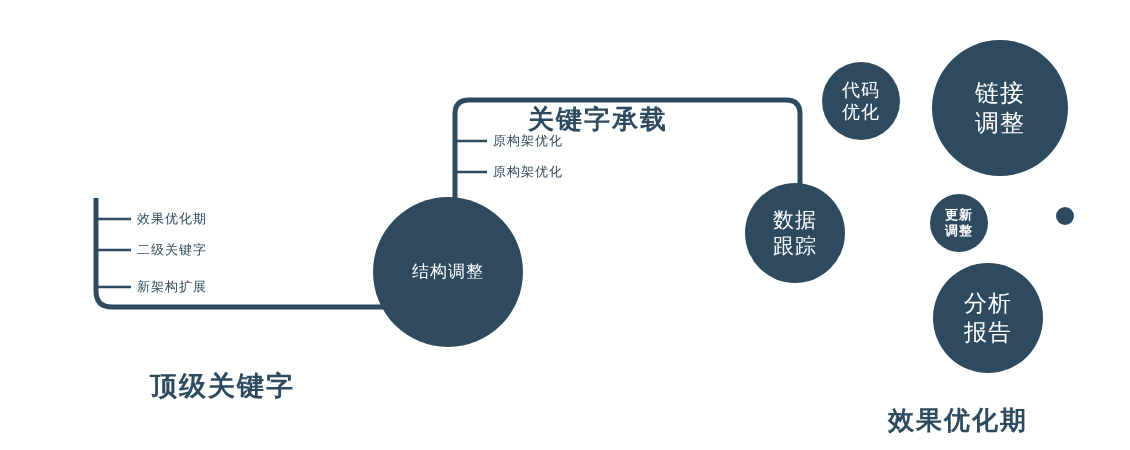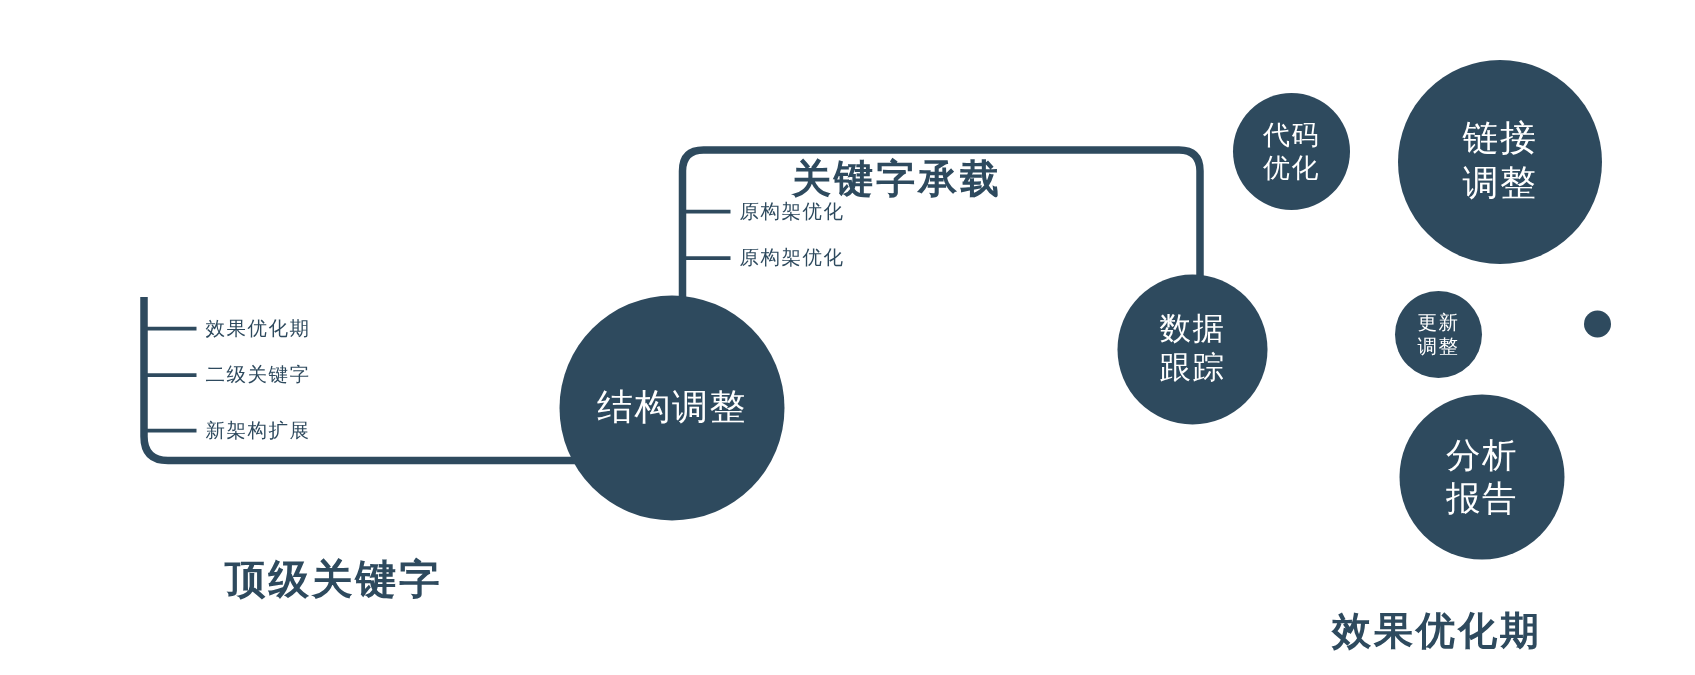--- a/index.html
+++ b/index.html
@@ -21,25 +21,25 @@
   .connectors .main{stroke-width:5px;}
   .connectors .tick{stroke-width:2.5px;}
   .node{
     position:absolute;border-radius:50%;
     background:var(--primary);color:var(--on-node);
     display:flex;align-items:center;justify-content:center;
     text-align:center;white-space:pre-line;line-height:1.25;
     letter-spacing:1px;
   }
   .node-traffic   {left:22px;  top:59px;  width:148px;height:148px;font-size:24px;}
-  .node-structure {left:373px; top:197px; width:150px;height:150px;font-size:24px;}
+  .node-structure {left:373px; top:197px; width:150px;height:150px;font-size:17px;}
   .node-tracking  {left:745px; top:183px; width:100px;height:100px;font-size:21px;}
   .node-code      {left:822px; top:62px;  width:78px; height:78px; font-size:18px;}
   .node-link      {left:932px; top:40px;  width:136px;height:136px;font-size:24px;}
-  .node-update    {left:930px; top:194px; width:58px; height:58px; font-size:13px;font-weight:normal;}
+  .node-update    {left:930px; top:194px; width:58px; height:58px; font-size:13px;font-weight:bold;}
   .node-report    {left:933px; top:263px; width:110px;height:110px;font-size:23px;}
   .node-dot       {left:1056px;top:207px; width:18px; height:18px;}
   .edge-label{
     position:absolute;color:var(--primary);
     font-weight:bold;letter-spacing:2px;margin-top:40px;
   }
   .label-user-base{left:150px;top:328px;font-size:27px;}
   .label-keyword-bearing{left:528px;top:62px;font-size:26px;}
   .caption{
     position:absolute;left:888px;top:403px;

